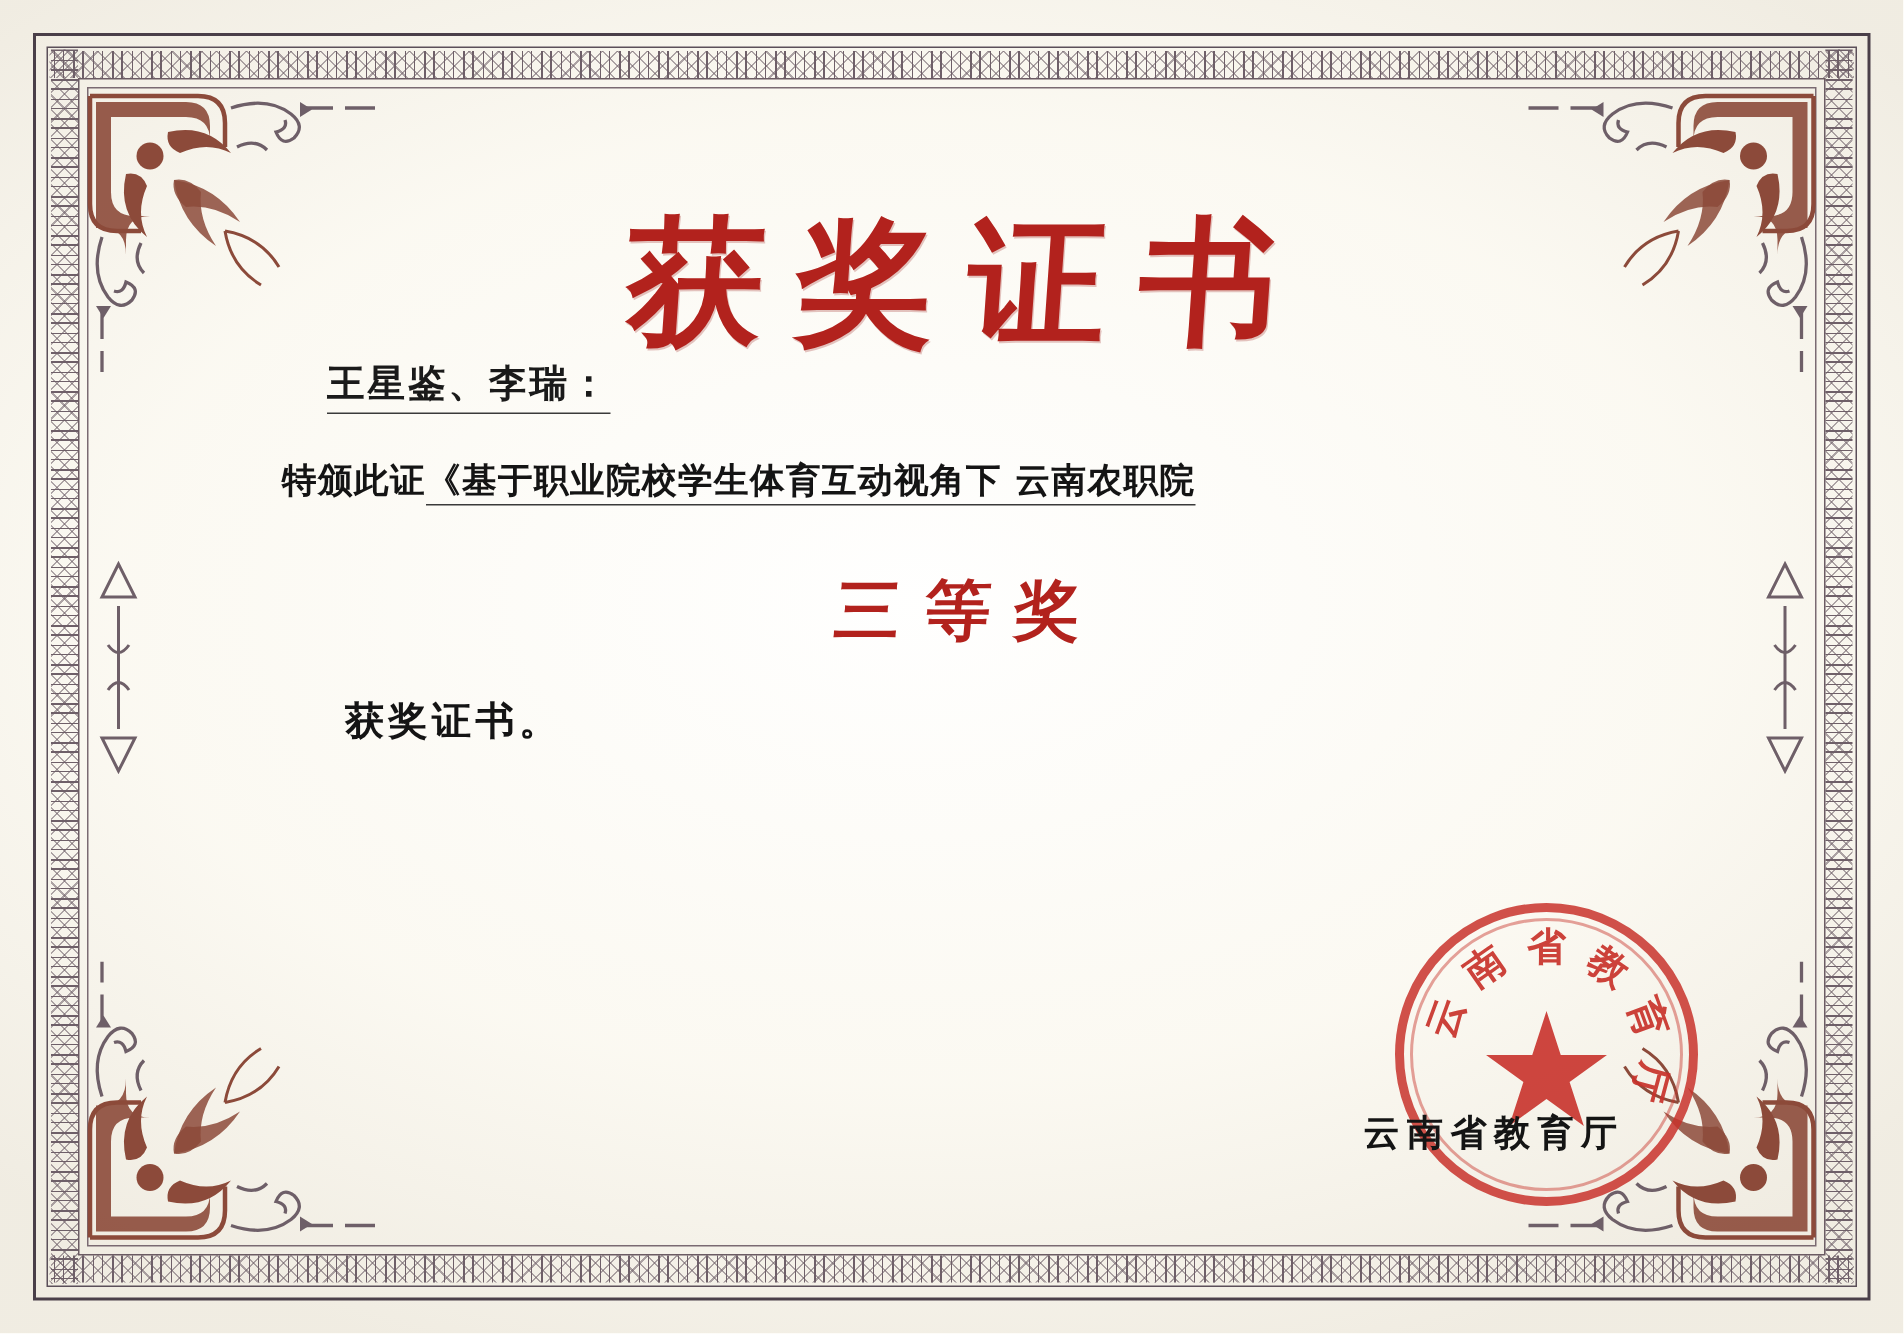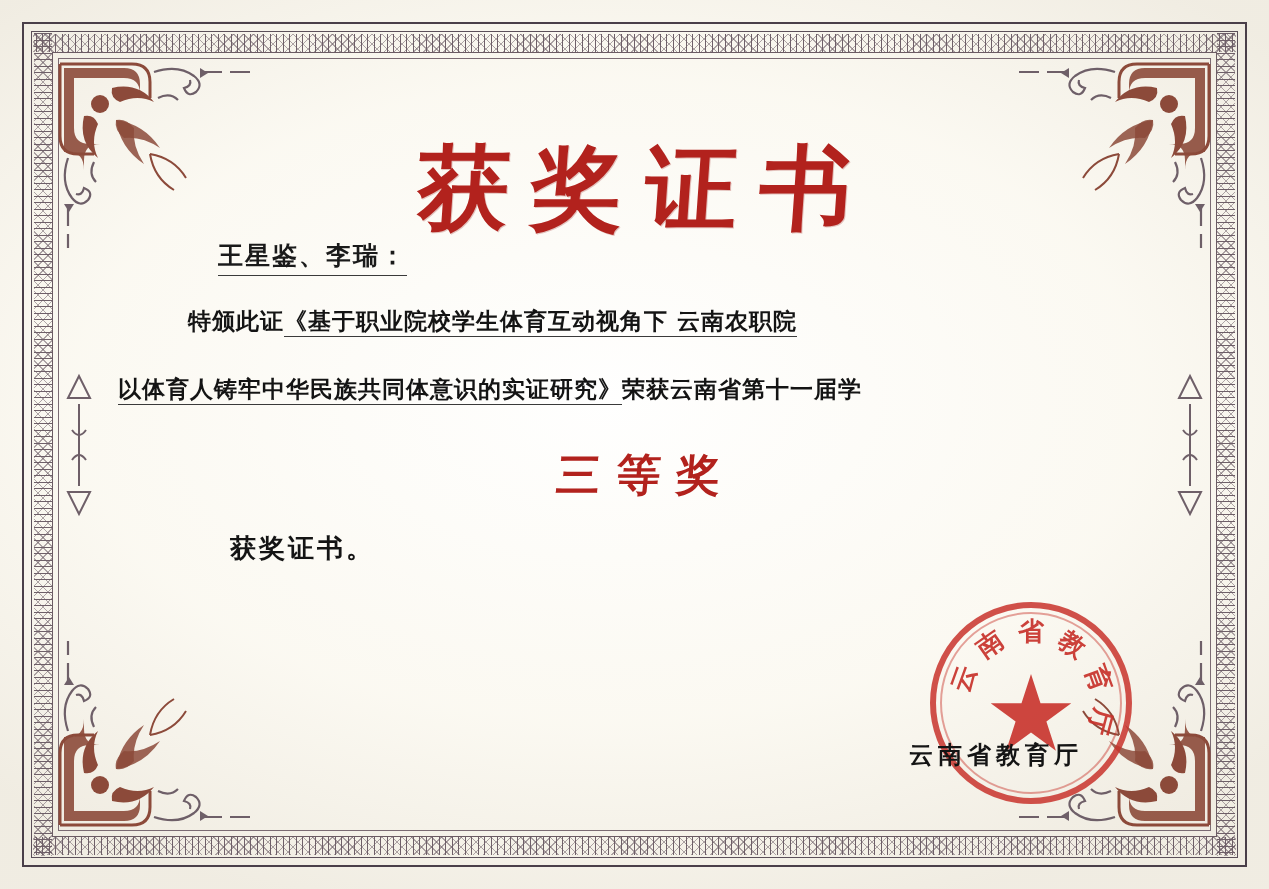--- a/index.html
+++ b/index.html
@@ -421,23 +421,20 @@
     <div class="body-block">
 
       <div>
         <span class="recipient-line">王星鉴、李瑞：</span>
       </div>
 
       <div class="para">
         <span class="indent"></span><span class="seg">特颁此证</span><span class="seg underlined">《基于职业院校学生体育互动视角下  云南农职院</span>
       </div>
 
-      <div class="para">
-        <span class="seg underlined">以体育人铸牢中华民族共同体意识的实证研究》</span><span class="seg">荣获云南省第十一届学</span>
-      </div>
 
 
       <div class="award-level">三等奖</div>
 
       <div class="closing">获奖证书。</div>
     </div>
   </div>
 
   <div class="seal">
     <svg viewBox="0 0 215 215" xmlns="http://www.w3.org/2000/svg">

